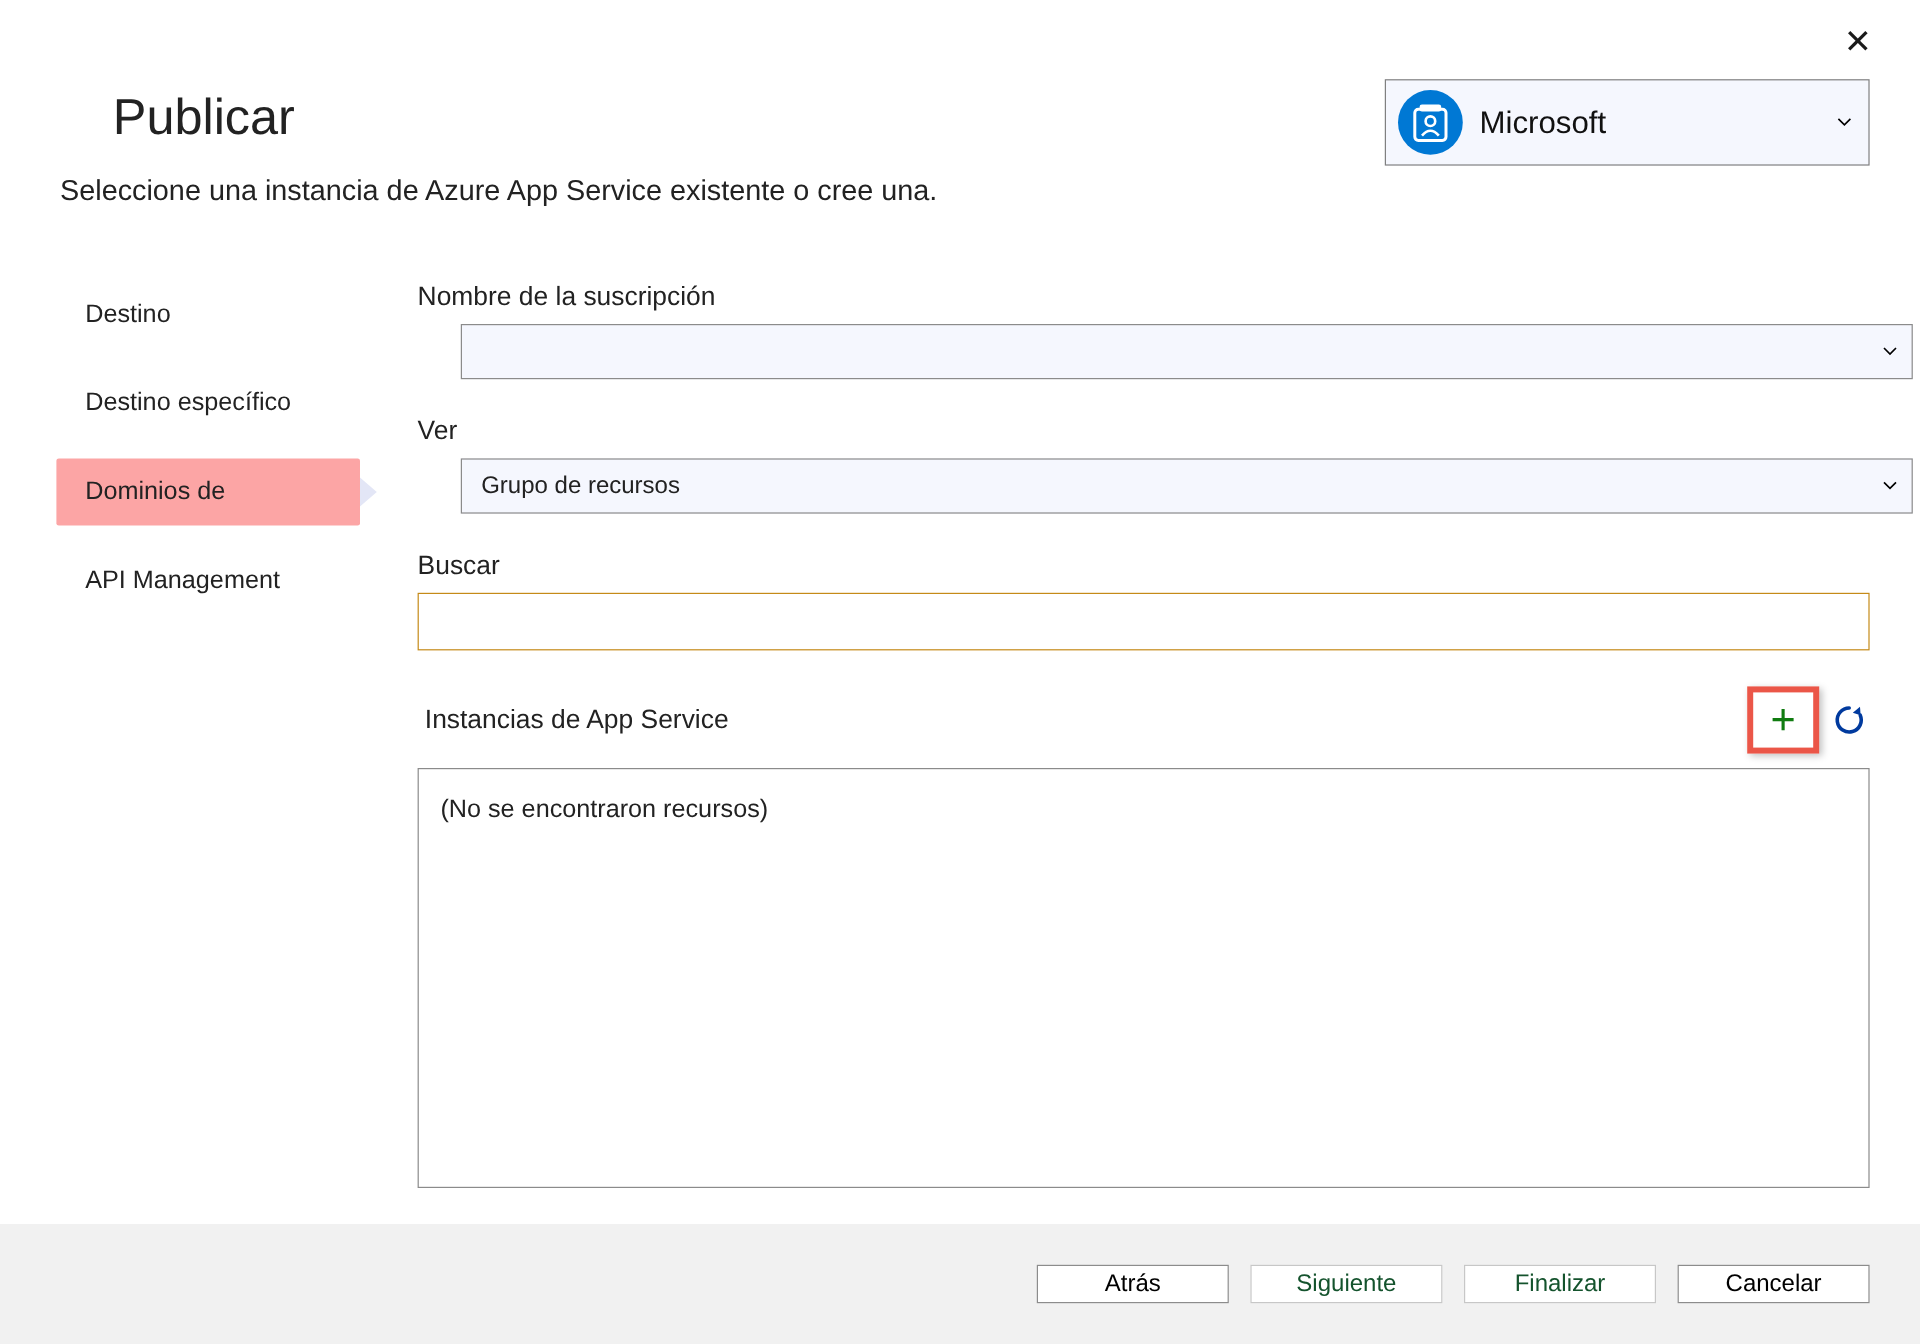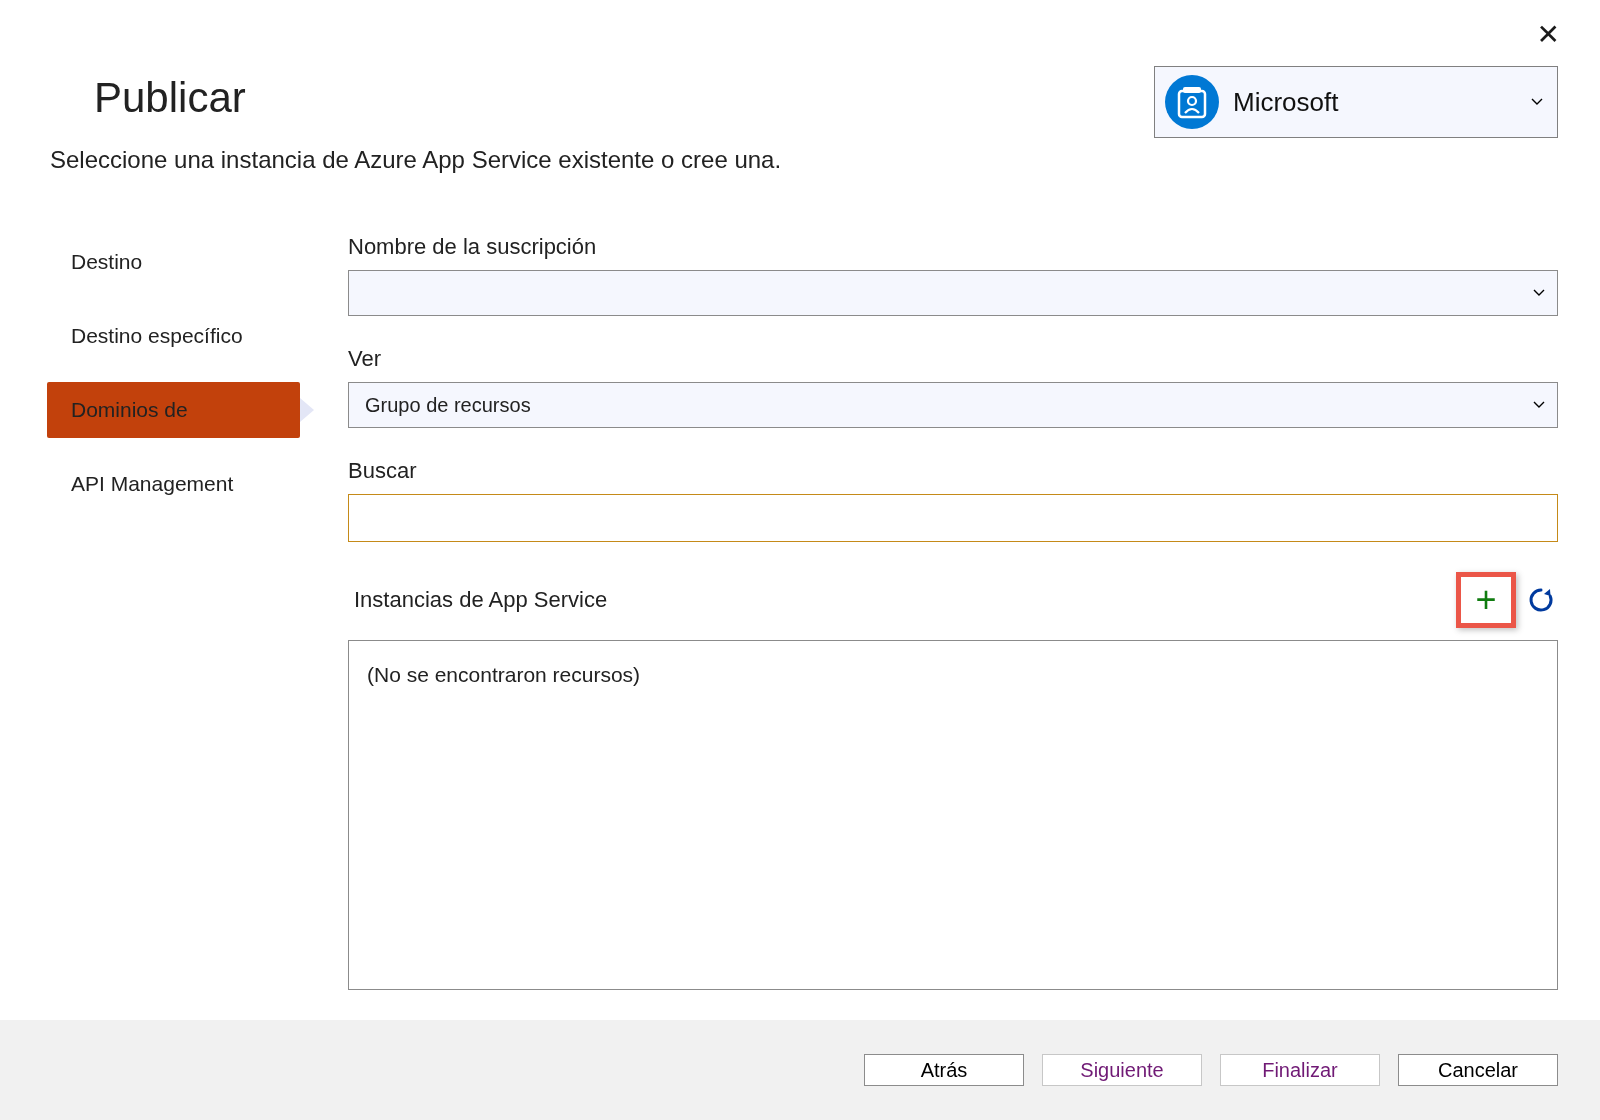--- a/index.html
+++ b/index.html
@@ -16,49 +16,49 @@
                  border: 1px solid #808080; background: #f5f7fe; display: flex; align-items: center;
                  padding: 4px 30px 4px 10px; cursor: pointer; }
   .account-icon { width: 54px; height: 54px; border-radius: 50%; background: #0078d4; display:flex;align-items:center;justify-content:center; margin-right: 14px; flex: 0 0 54px; }
   .account-name { font-size: 26px; font-weight: 400; color: #111; }
   .account-caret { position:absolute; right:14px; top:50%; transform:translateY(-50%); }
 
   .body { display: flex; margin-top: 60px; }
 
   .sidebar { width: 300px; padding-left: 47px; }
   .sidebar-item { padding: 16px 0 16px 24px; font-size: 21px; color: #222; cursor: pointer; margin-bottom: 18px; position: relative; }
-  .sidebar-item.active { background: #c2410c; border-radius: 2px; }
+  .sidebar-item.active { background: #fca5a5; border-radius: 2px; }
   .sidebar-item.active::after {
     content: ""; position: absolute; right: -14px; top: 50%; transform: translateY(-50%);
     border-left: 14px solid #e3e6f6; border-top: 12px solid transparent; border-bottom: 12px solid transparent;
   }
 
   .form { flex: 1; padding: 0 42px 0 48px; }
   .field-label { font-size: 22px; color: #222; margin-bottom: 10px; display:block; }
 
-  .dropdown { width: 100%; height: 46px; border: 1px solid #8b8b8b; background: #f5f7fe; position: relative; cursor: pointer; padding: 0 40px 0 16px; display:flex; align-items:center; font-size: 20px; color:#222; }
+  .dropdown { width: 100%; height: 46px; border: 1px solid #8b8b8b; background: #f5f7fe; position: relative; cursor: pointer; padding: 0 40px 0 16px; display:flex; align-items:center; font-size: 20px; color:#222;margin-left:36px; }
   .dropdown .caret { position:absolute; right:12px; top:50%; transform:translateY(-50%); }
   .field-group { margin-bottom: 30px; }
 
   .search-input { width: 100%; height: 48px; border: 1px solid #c58a18; background: #fff; font-size: 22px; padding: 0 14px; outline: none; }
 
   .instances-header { display:flex; align-items:center; justify-content:space-between; margin: 22px 0 12px 0; }
   .instances-label { font-size: 22px; color:#222; padding-left: 6px;}
   .instances-actions { display:flex; align-items:center; gap: 8px; }
 
   .plus-box { width: 60px; height: 56px; border: 5px solid #eb5648; background:#fff; display:flex; align-items:center; justify-content:center; cursor:pointer; box-shadow: 2px 2px 6px rgba(0,0,0,0.25); }
   .plus-sign { font-size: 36px; color: #107c10; line-height:1; font-weight: 400; }
   .refresh-btn { width: 34px; height: 34px; cursor:pointer; display:flex; align-items:center; justify-content:center; }
 
   .instances-box { width: 100%; height: 350px; border: 1px solid #8b8b8b; background: #fff; padding: 22px 18px; }
   .no-resources { font-size: 21px; color: #222; }
 
   .footer { position:absolute; bottom:0; left:0; right:0; height:100px; background:#f1f1f1; display:flex; align-items:center; justify-content:flex-end; padding-right: 42px; gap: 18px; }
   .footer-btn { width: 160px; height: 32px; border: 1px solid #8c8c8c; background:#fff; font-size: 20px; cursor:pointer; }
-  .footer-btn.disabled { color: #701a75; border-color: #c7c7c7; cursor: default; }
+  .footer-btn.disabled { color: #14532d; border-color: #c7c7c7; cursor: default; }
 
   .caret svg { display:block; }
 </style>
 </head>
 <body>
 
 <div class="dialog">
 
   <div class="close-x">✕</div>
 

